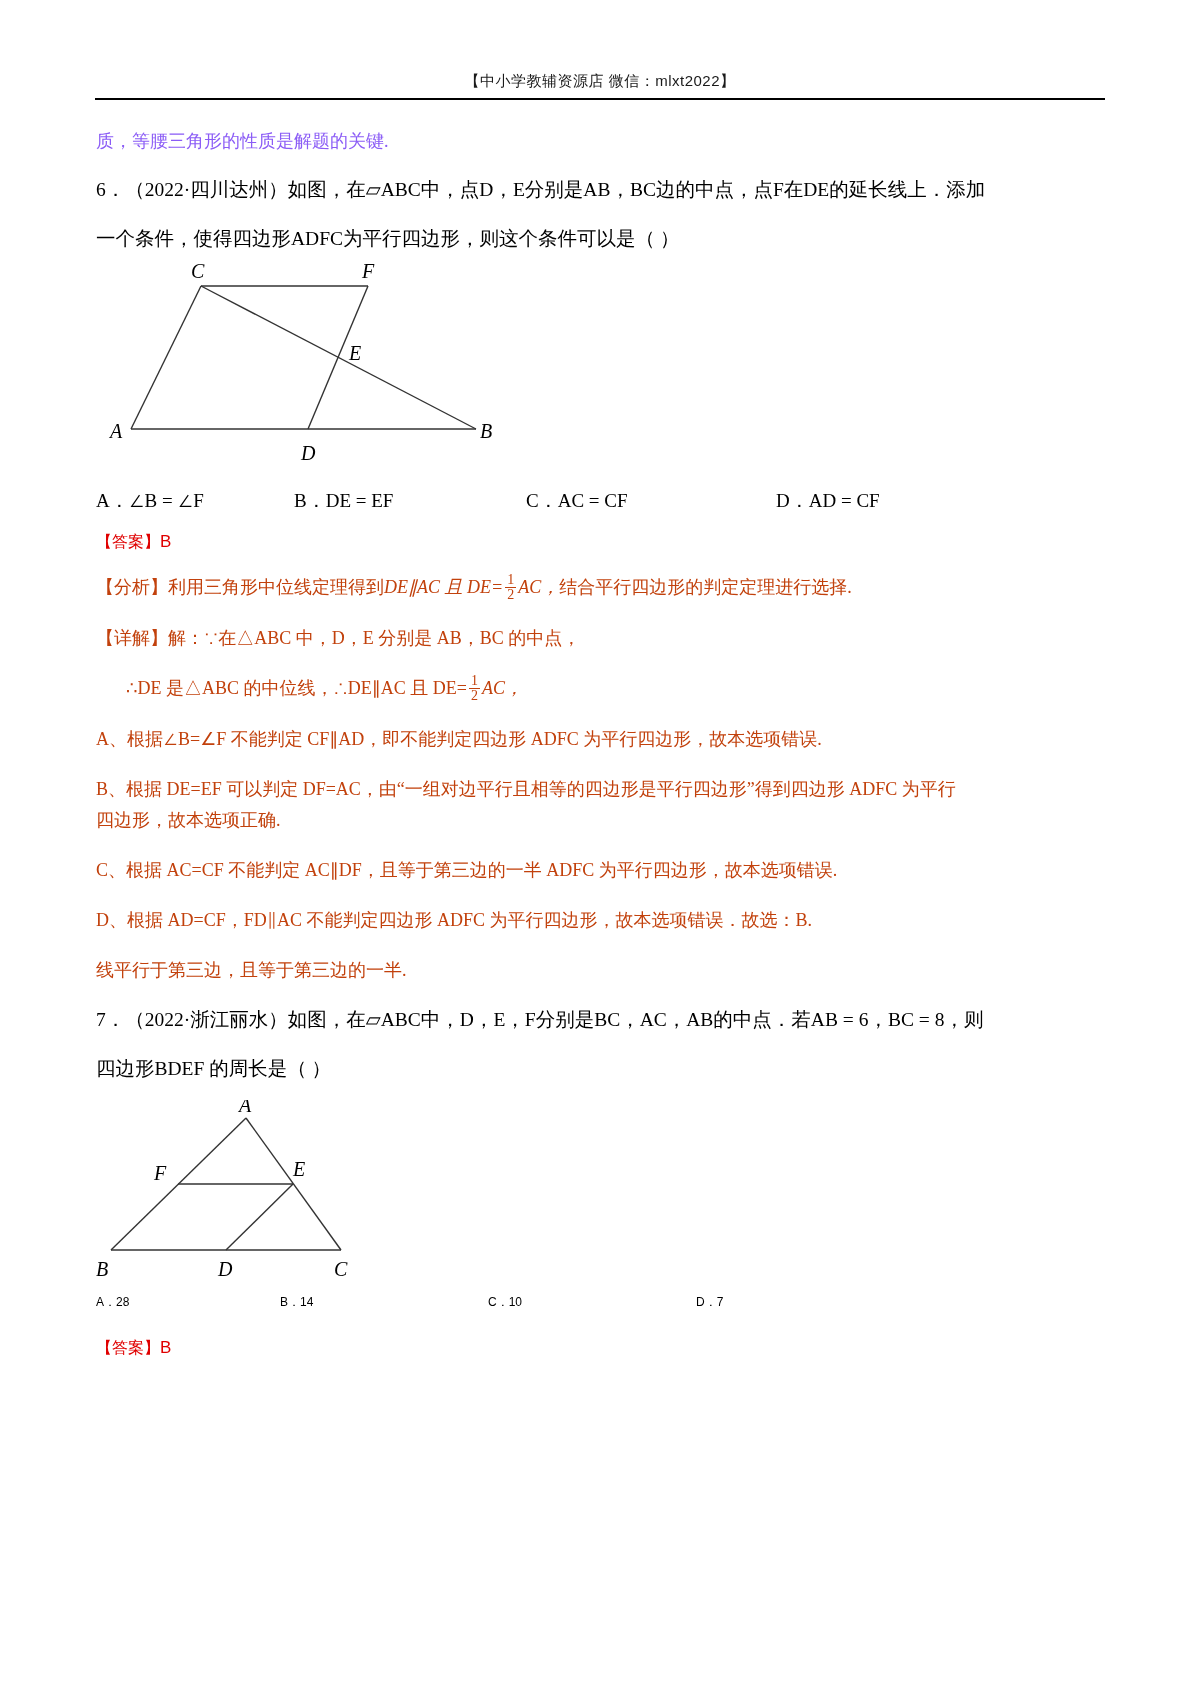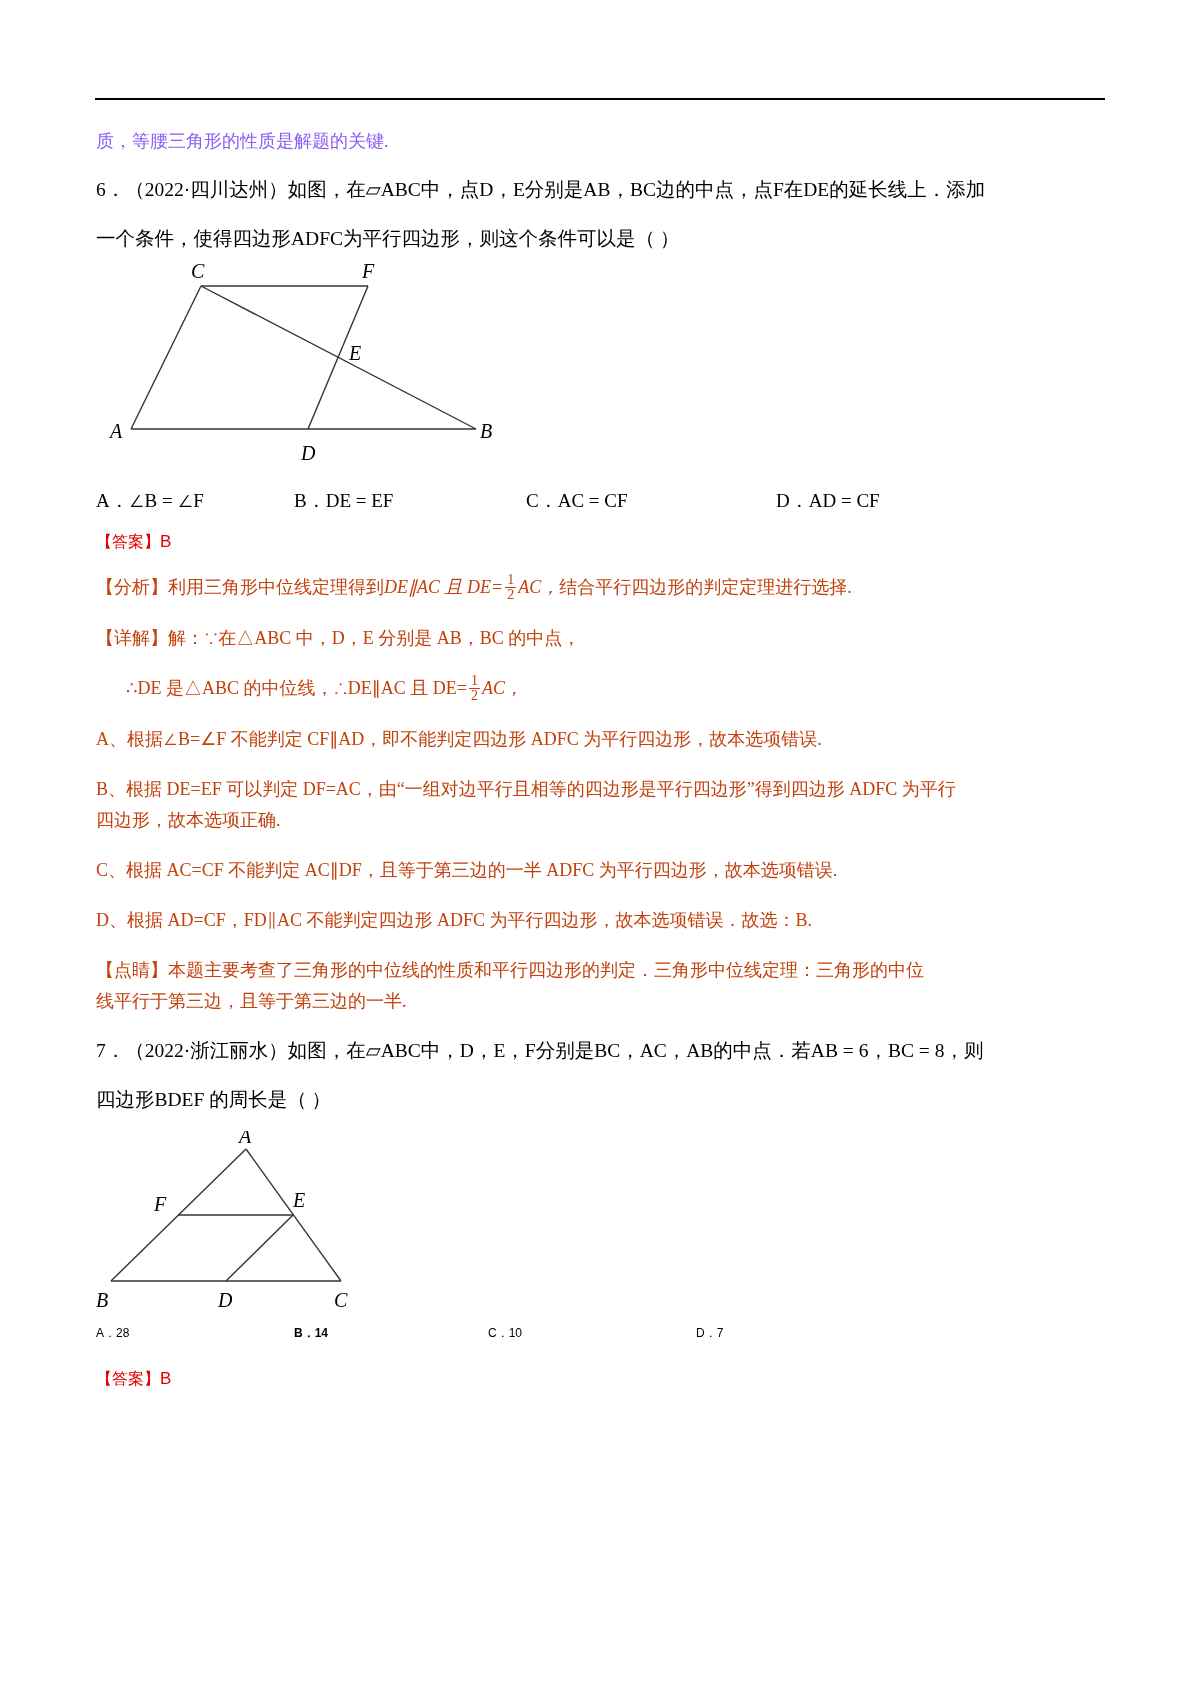--- a/index.html
+++ b/index.html
@@ -114,20 +114,21 @@
   }
   .blk {
     margin-bottom: 19px;
   }
 </style>
 </head>
 <body>
 
 <div class="page">
 
+  <div class="header">【中小学教辅资源店  微信：mlxt2022】</div>
   <div class="header-rule"></div>
 
   <div class="content">
 
     <p class="redline">质，等腰三角形的性质是解题的关键.</p>
 
     <p class="line">6．（2022·四川达州）如图，在▱ABC中，点D，E分别是AB，BC边的中点，点F在DE的延长线上．添加</p>
     <p class="line" style="margin-bottom:10px;">一个条件，使得四边形ADFC为平行四边形，则这个条件可以是（      ）</p>
 
     <div class="fig">
@@ -176,23 +177,20 @@
 
     <p class="cnred blk">A、根据∠B=∠F 不能判定 CF∥AD，即不能判定四边形 ADFC 为平行四边形，故本选项错误.</p>
 
     <p class="cnred">B、根据 DE=EF 可以判定 DF=AC，由“一组对边平行且相等的四边形是平行四边形”得到四边形 ADFC 为平行</p>
     <p class="cnred blk">四边形，故本选项正确.</p>
 
     <p class="cnred blk">C、根据 AC=CF 不能判定 AC∥DF，且等于第三边的一半 ADFC 为平行四边形，故本选项错误.</p>
 
     <p class="cnred blk">D、根据 AD=CF，FD∥AC 不能判定四边形 ADFC 为平行四边形，故本选项错误．故选：B.</p>
 
-    <p class="cnred">
-      <span>【点睛】</span><span>本题主要考查了三角形的中位线的性质和平行四边形的判定．三角形中位线定理：三角形的中位</span>
-    </p>
     <p class="cnred blk">线平行于第三边，且等于第三边的一半.</p>
 
     <p class="line">7．（2022·浙江丽水）如图，在▱ABC中，D，E，F分别是BC，AC，AB的中点．若AB = 6，BC = 8，则</p>
     <p class="line" style="margin-bottom:16px;">四边形BDEF 的周长是（      ）</p>
 
     <div class="fig">
       <svg width="360" height="180" viewBox="0 0 360 180" xmlns="http://www.w3.org/2000/svg">
         <g stroke="#333" stroke-width="1.4" fill="none">
 
           <line x1="150" y1="18" x2="15" y2="150"></line>
@@ -208,21 +206,21 @@
           <text x="197" y="76">E</text>
           <text x="0" y="176">B</text>
           <text x="122" y="176">D</text>
           <text x="238" y="176">C</text>
         </g>
       </svg>
     </div>
 
     <div class="opts" style="font-family:'Liberation Sans',sans-serif;font-size:12px;">
       <span class="o" style="left:0px;">A．28</span>
-      <span class="o" style="left:198px;font-weight:bold;">B．14</span>
+      <span class="o" style="left:184px;">B．14</span>
       <span class="o" style="left:392px;">C．10</span>
       <span class="o" style="left:600px;">D．7</span>
     </div>
 
     <p class="blk">
       <span class="answer-tag red">【答案】</span><span class="ans-letter">B</span>
     </p>
 
   </div>
 </div>

